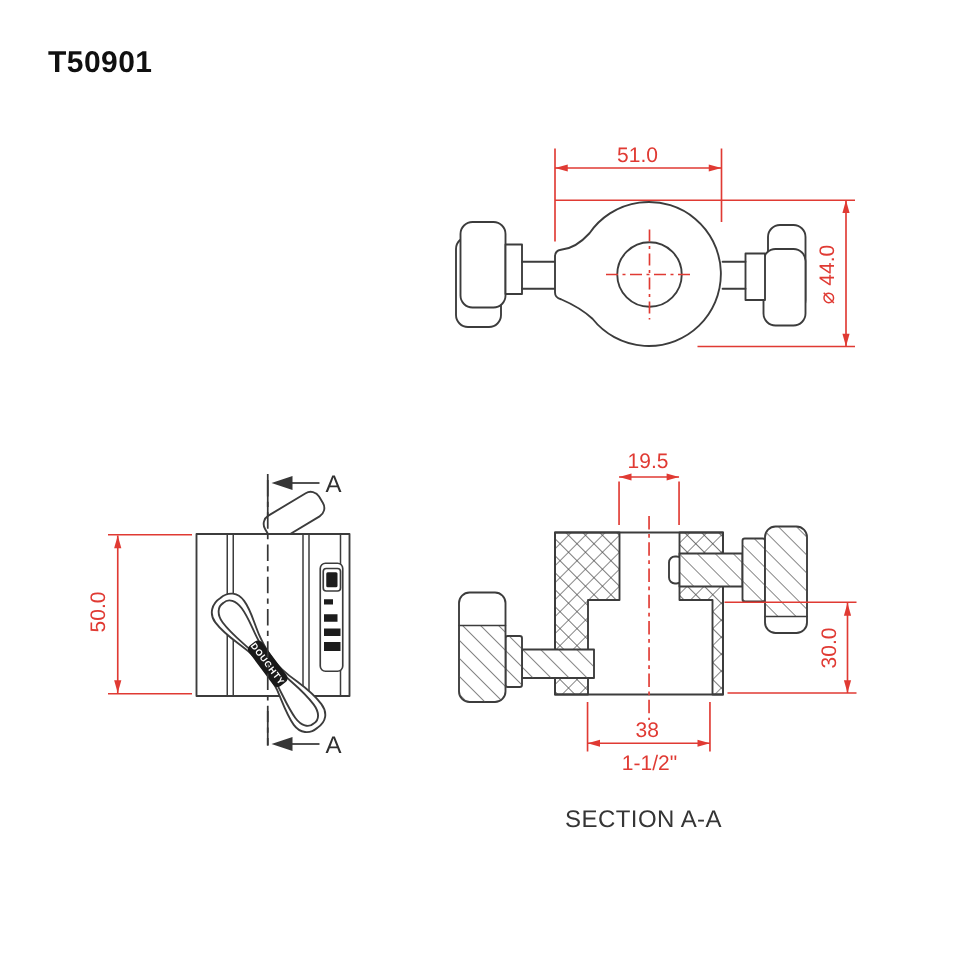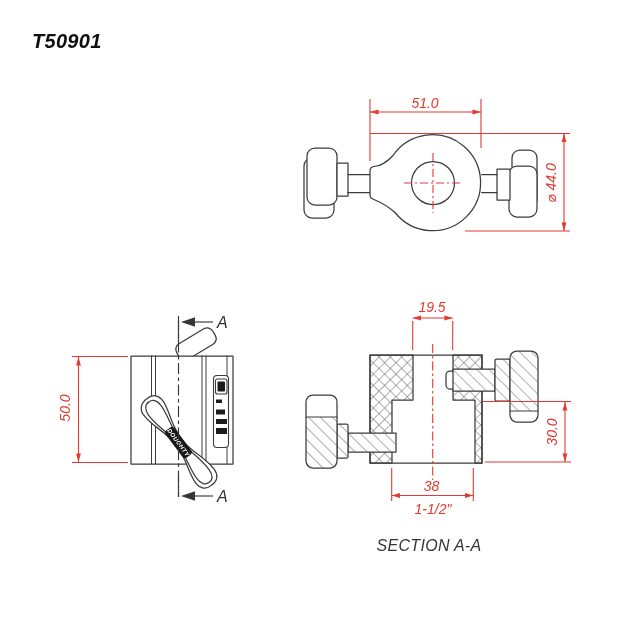--- a/index.html
+++ b/index.html
@@ -1,17 +1,17 @@
 <!DOCTYPE html>
 <html><head>
 <meta charset="utf-8">
 <style>
   html,body{margin:0;padding:0;background:#ffffff;}
   #drawing{position:relative;width:640px;height:640px;background:#ffffff;overflow:hidden;
-           font-family:"Liberation Sans","DejaVu Sans",sans-serif;font-style:italic;}
+           font-family:"Liberation Sans","DejaVu Sans",sans-serif;}
   svg{position:absolute;left:0;top:0;}
   text{font-family:"Liberation Sans","DejaVu Sans",sans-serif;}
   .dimtxt{fill:#e03a33;font-size:14px;}
   .title-txt{fill:#101010;font-size:20px;font-weight:bold;letter-spacing:.3px;}
   .caption-txt{fill:#353535;font-size:16px;letter-spacing:.3px;}
   .a-txt{fill:#303030;font-size:16px;}
   .brand-txt{fill:#ffffff;font-size:6px;font-weight:bold;letter-spacing:.45px;}
 </style>
 </head>
 <body>

